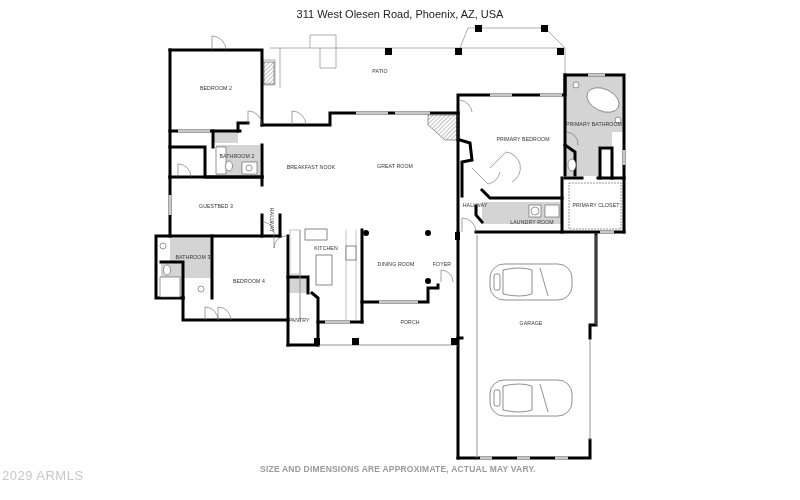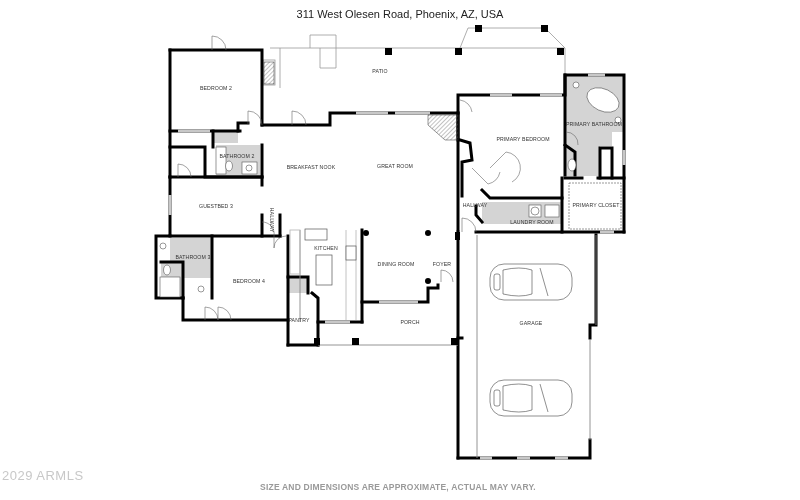--- a/index.html
+++ b/index.html
@@ -1,18 +1,18 @@
 <!DOCTYPE html>
 <html><head>
 <meta charset="utf-8">
 <style>
   html, body { margin: 0; padding: 0; background: #ffffff; }
   body { width: 800px; height: 500px; position: relative; overflow: hidden; font-family: "Liberation Sans", sans-serif; }
   .title { position: absolute; top: 8px; left: 0; width: 800px; text-align: center; font-size: 11px; color: #222; }
-  .disclaimer { position: absolute; top: 482px; left: 0; width: 796px; text-align: center; font-size: 8.5px; font-weight: bold; color: #9a9a9a; letter-spacing: 0.2px; }
+  .disclaimer { position: absolute; top: 464px; left: 0; width: 796px; text-align: center; font-size: 8.5px; font-weight: bold; color: #9a9a9a; letter-spacing: 0.2px; }
   .copyright { position: absolute; top: 468px; left: 2px; font-size: 13px; color: #c8c8c8; letter-spacing: 0.5px; }
   svg.plan { position: absolute; left: 0; top: 0; }
   .lbl { font-family: "Liberation Sans", sans-serif; font-size: 5.2px; fill: #333; text-anchor: middle; letter-spacing: 0.1px; }
 </style>
 </head>
 <body>
 
 <div class="title">311 West Olesen Road, Phoenix, AZ, USA</div>
 
 <svg class="plan" width="800" height="500" viewBox="0 0 800 500" xmlns="http://www.w3.org/2000/svg">

